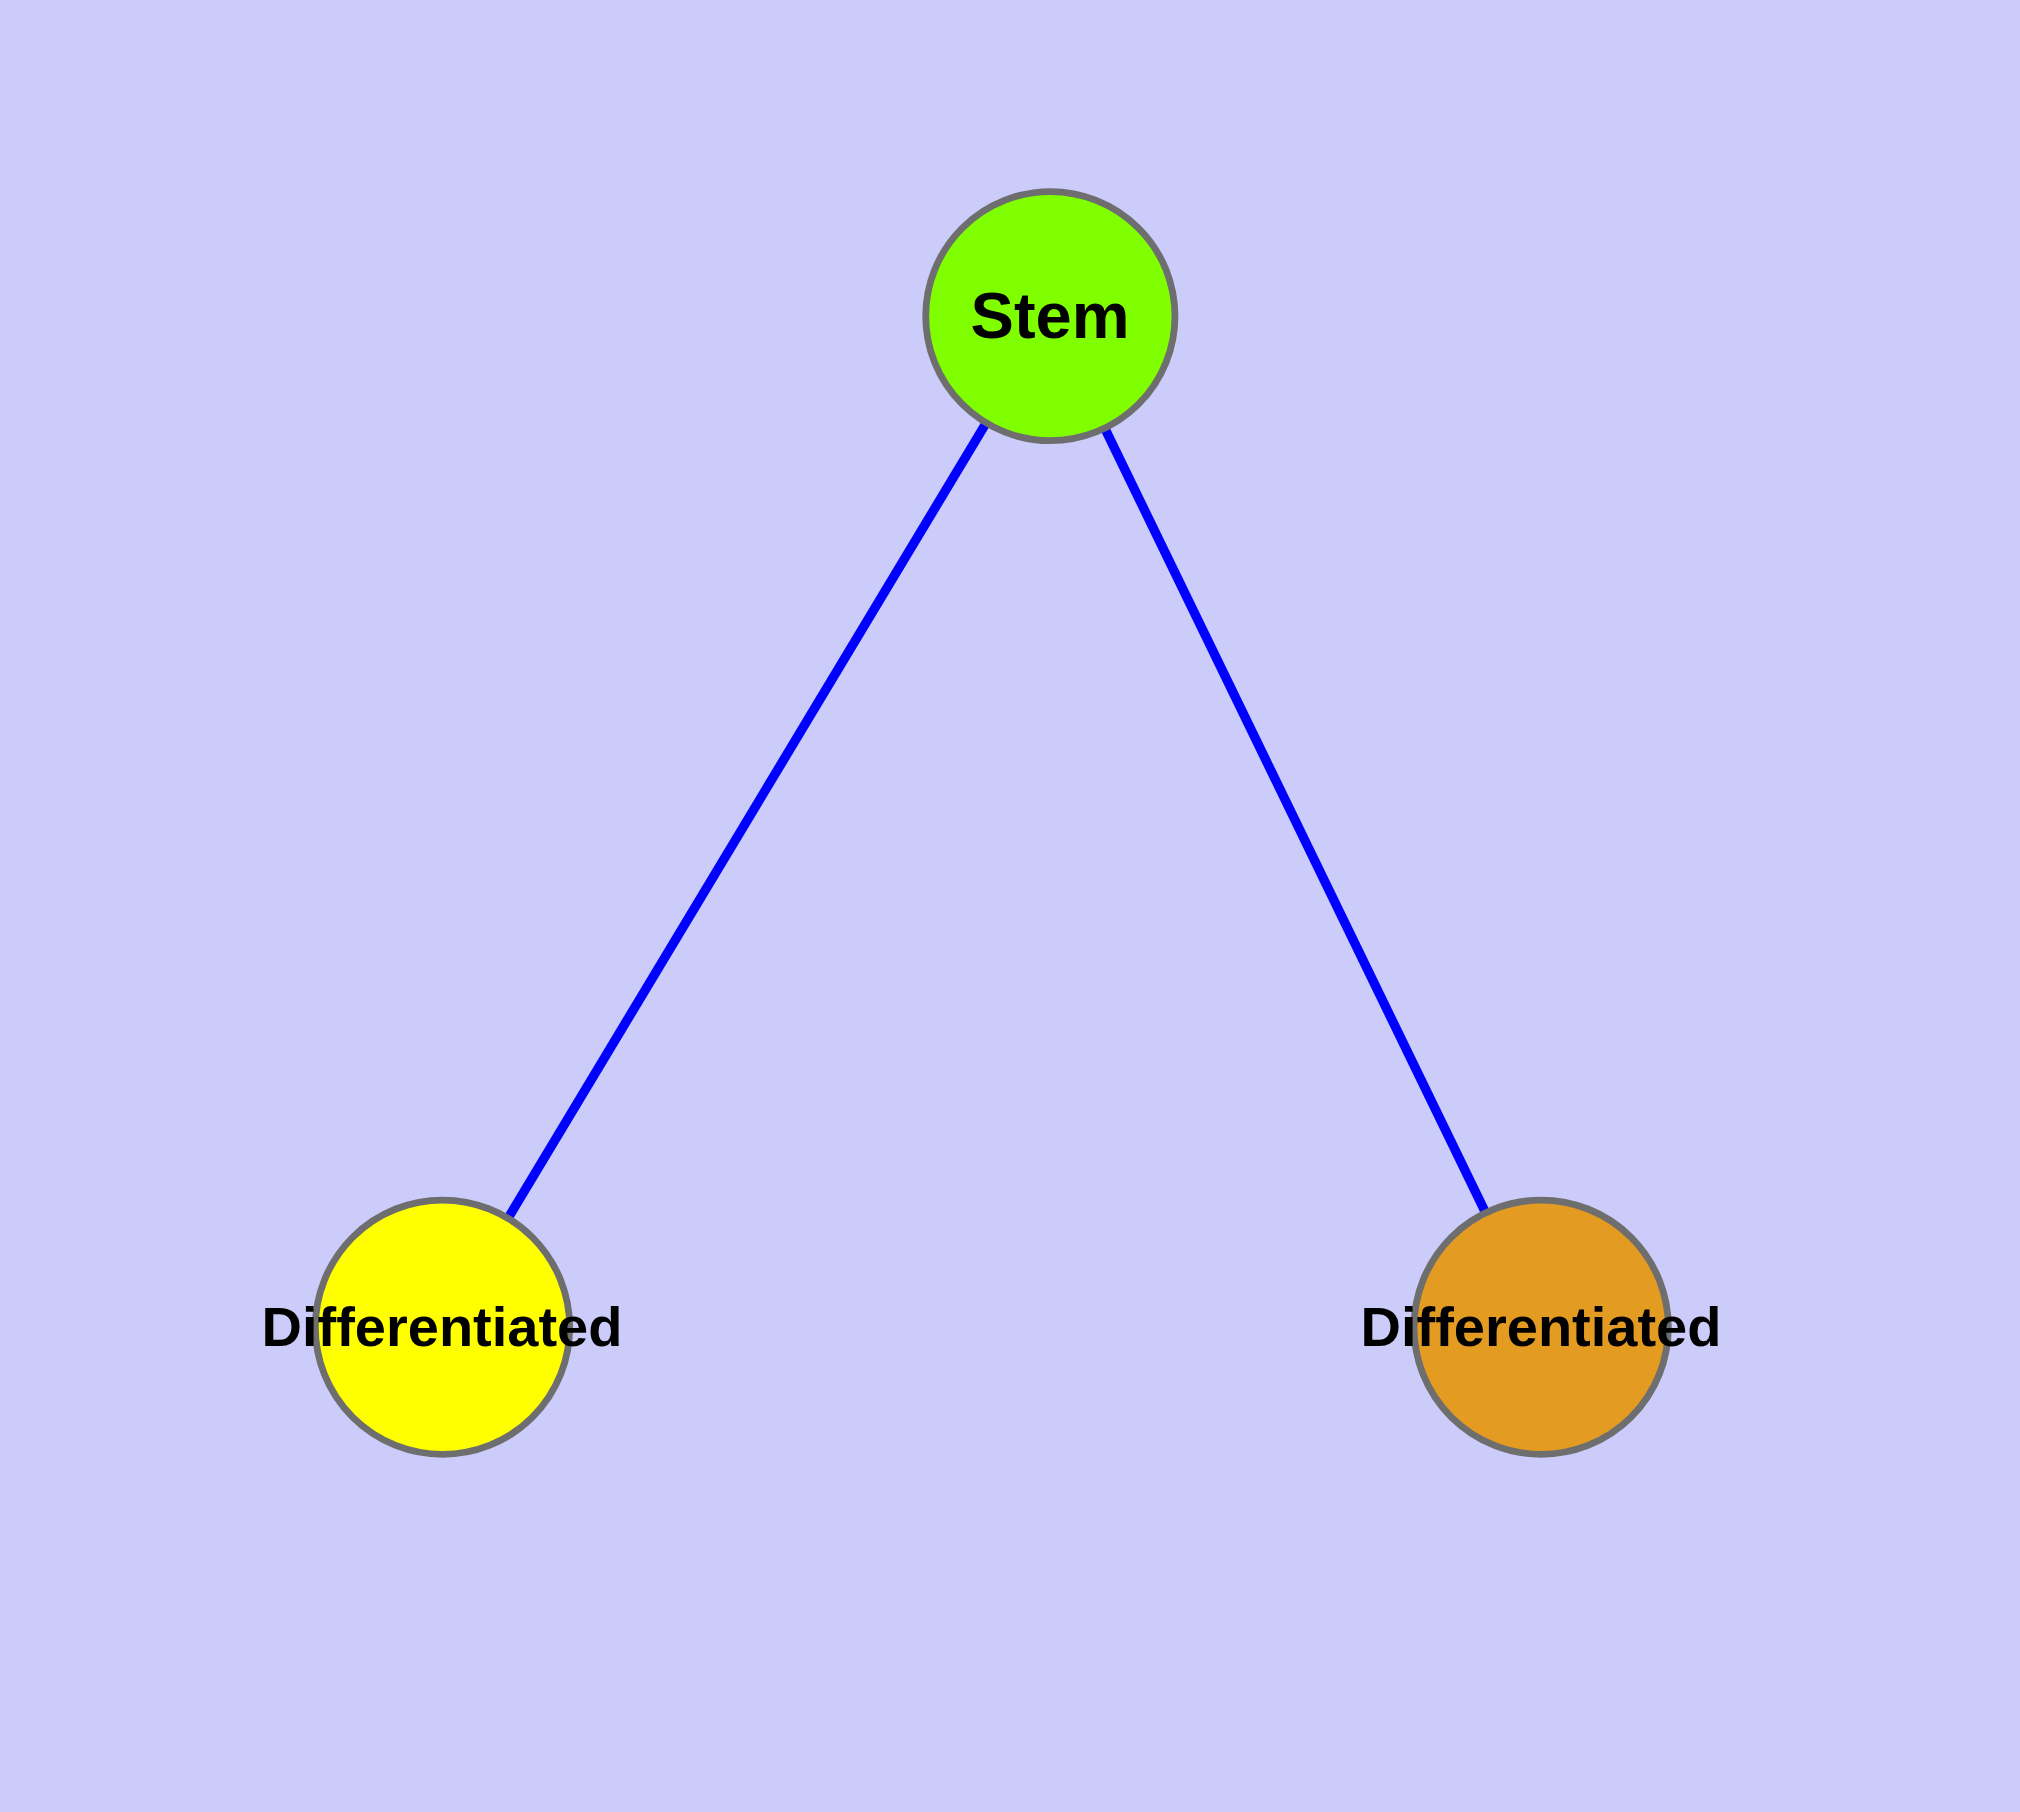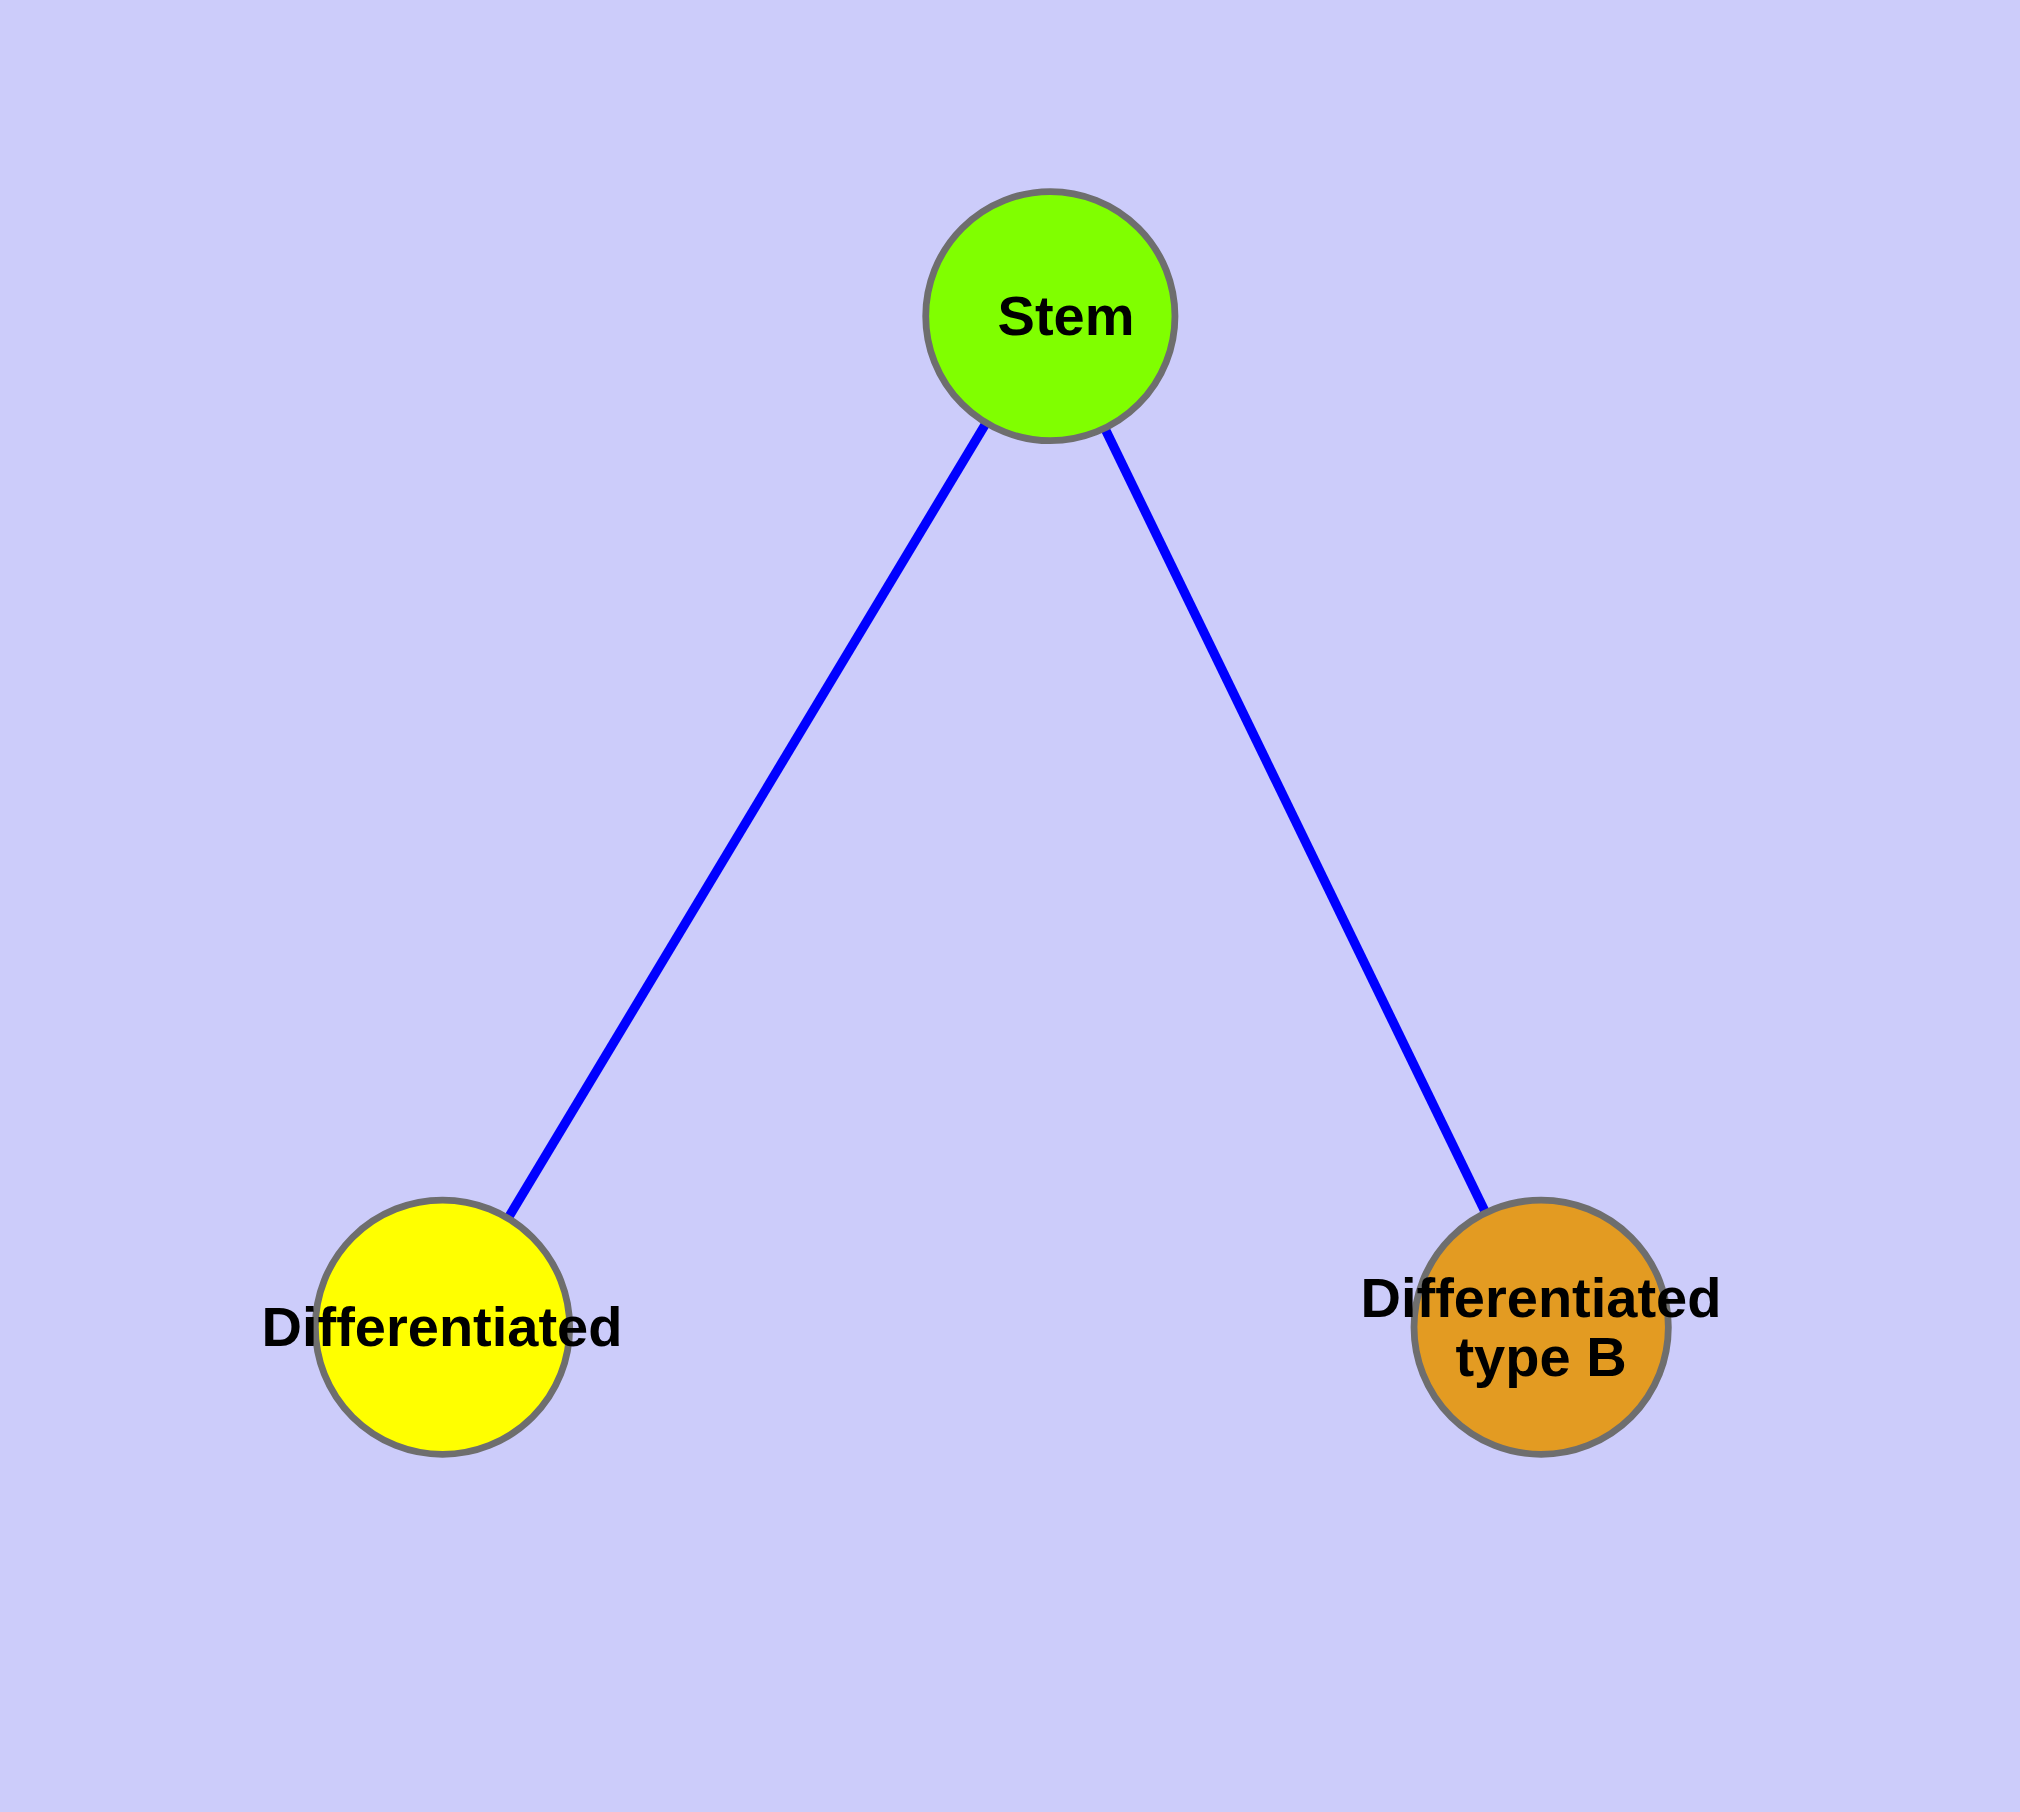--- a/index.html
+++ b/index.html
@@ -52,19 +52,19 @@
         <line x1="1239" y1="373" x2="1818" y2="1566" stroke="#0000ff" stroke-width="11" stroke-linecap="butt"></line>
       </g>
     <g id="node-layer">
         <circle cx="1239" cy="373" r="147" fill="#80ff00" stroke="#6e6e6e" stroke-width="8"></circle>
         <circle cx="522" cy="1566" r="150" fill="#ffff00" stroke="#6e6e6e" stroke-width="8"></circle>
         <circle cx="1818" cy="1566" r="150" fill="#e39b22" stroke="#6e6e6e" stroke-width="8"></circle>
       </g>
   </svg>
 
   <div id="label-layer">
-      <div class="node-label single" style="left: 1050px; top: 316px; font-size: 56px; color: rgb(0, 0, 0); margin-left: 16px;"><div>Stem</div></div>
+      <div class="node-label single" style="left: 1050px; top: 316px; font-size: 65px; color: rgb(0, 0, 0);"><div>Stem</div></div>
       <div class="node-label double" style="left: 442px; top: 1327px; font-size: 56px; color: rgb(0, 0, 0);"><div>Differentiated</div></div>
-      <div class="node-label double" style="left: 1541px; top: 1327px; font-size: 56px; color: rgb(0, 0, 0);"><div>Differentiated</div><div>type B</div></div>
+      <div class="node-label double" style="left: 1541px; top: 1327px; font-size: 56px; color: rgb(0, 0, 0);"><div>Differentiated</div></div>
     </div>
 
 </div>
 
 
 </body></html>

